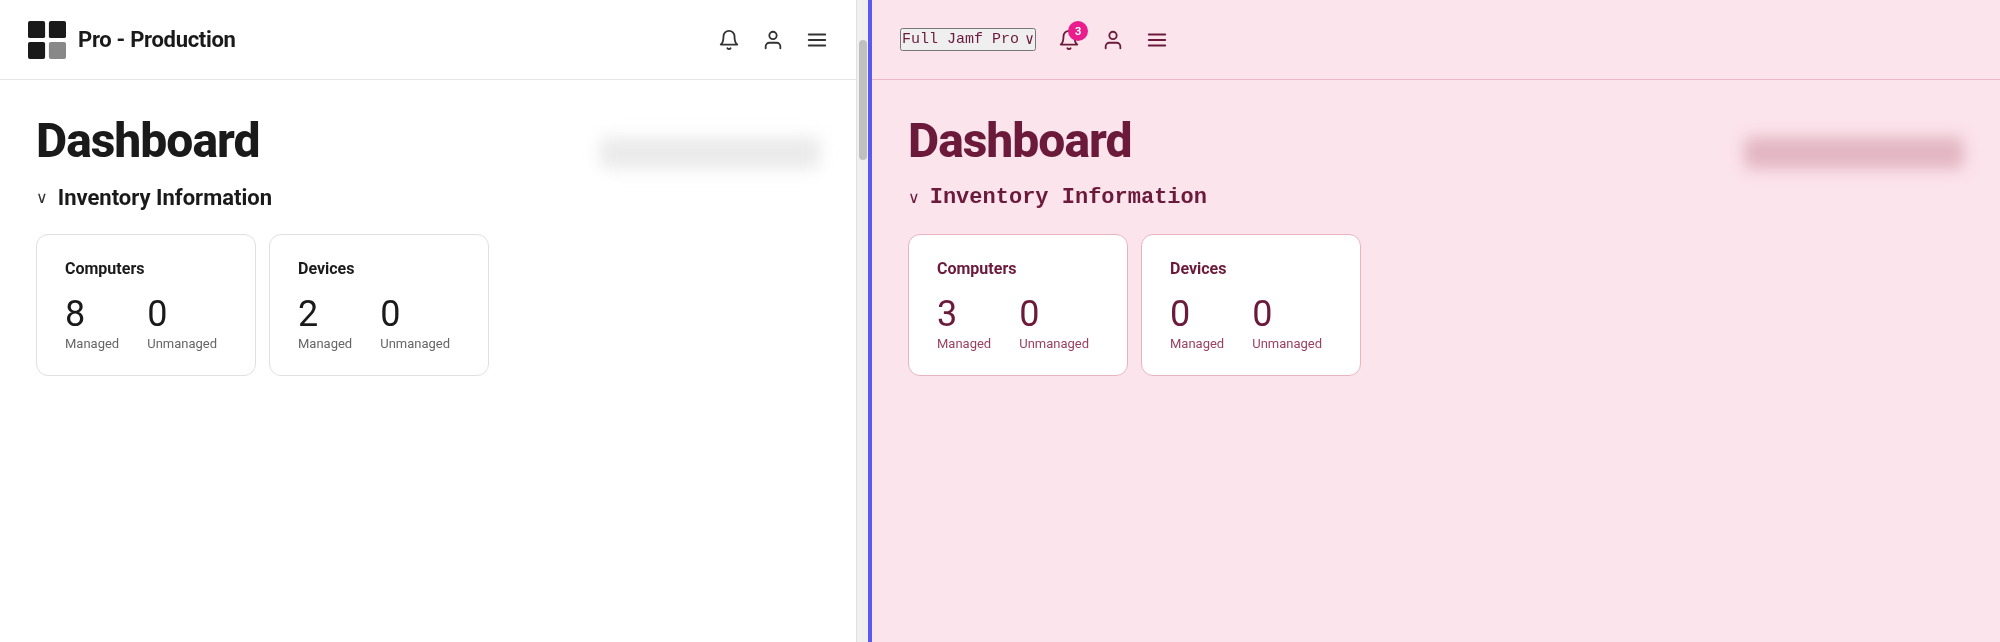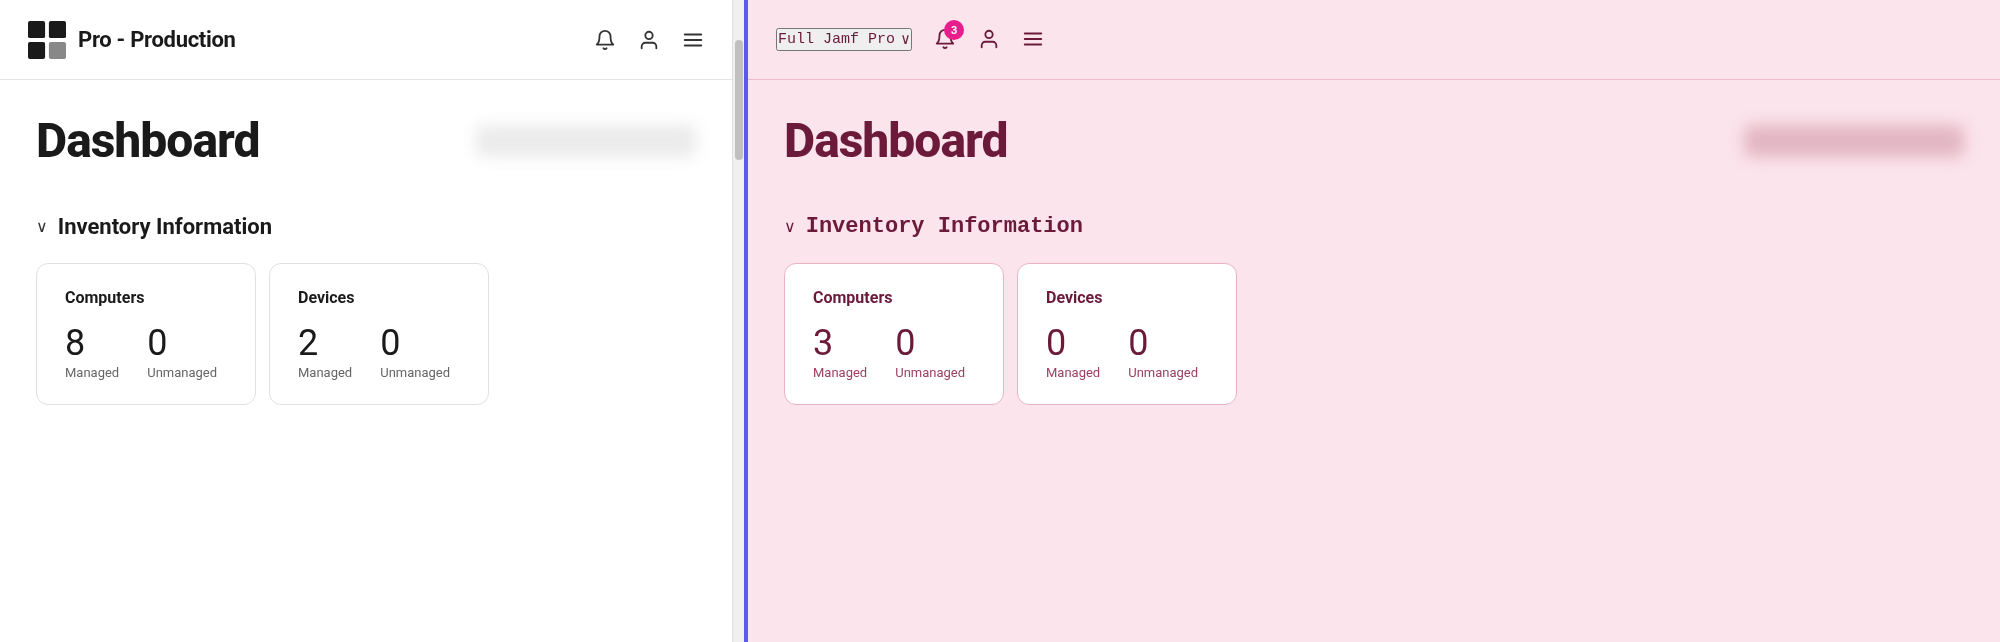--- a/index.html
+++ b/index.html
@@ -6,21 +6,21 @@
     body {
       font-family: -apple-system, BlinkMacSystemFont, 'Segoe UI', Roboto, sans-serif;
       display: flex;
       width: 2000px;
       height: 642px;
       overflow: hidden;
     }
 
     
     .panel-left {
-      width: 732px;
+      width: 856px;
       background: #ffffff;
       display: flex;
       flex-direction: column;
       flex-shrink: 0;
     }
 
     
     .panel-right {
       flex: 1;
       background: #fce4ec;
@@ -59,21 +59,21 @@
     }
 
     .header-actions {
       display: flex;
       align-items: center;
       gap: 22px;
     }
 
     .header-actions-sandbox {
       display: flex;
-      align-items: flex-start;
+      align-items: flex-end;
       gap: 22px;
     }
 
     .env-selector {
       display: flex;
       align-items: center;
       gap: 6px;
       font-size: 15px;
       color: #6b1a3a;
       font-weight: 500;
@@ -124,23 +124,23 @@
     }
 
     
     .content {
       padding: 32px 36px;
       flex: 1;
     }
 
     .page-header {
       display: flex;
-      align-items: center;
+      align-items: flex-end;
       justify-content: space-between;
-      margin-bottom: 45px;
+      margin-bottom: 16px;
     }
 
     .page-title {
       font-size: 48px;
       font-weight: 800;
       color: #1a1a1a;
       letter-spacing: -1px;
     }
 
     .page-title-sandbox {

